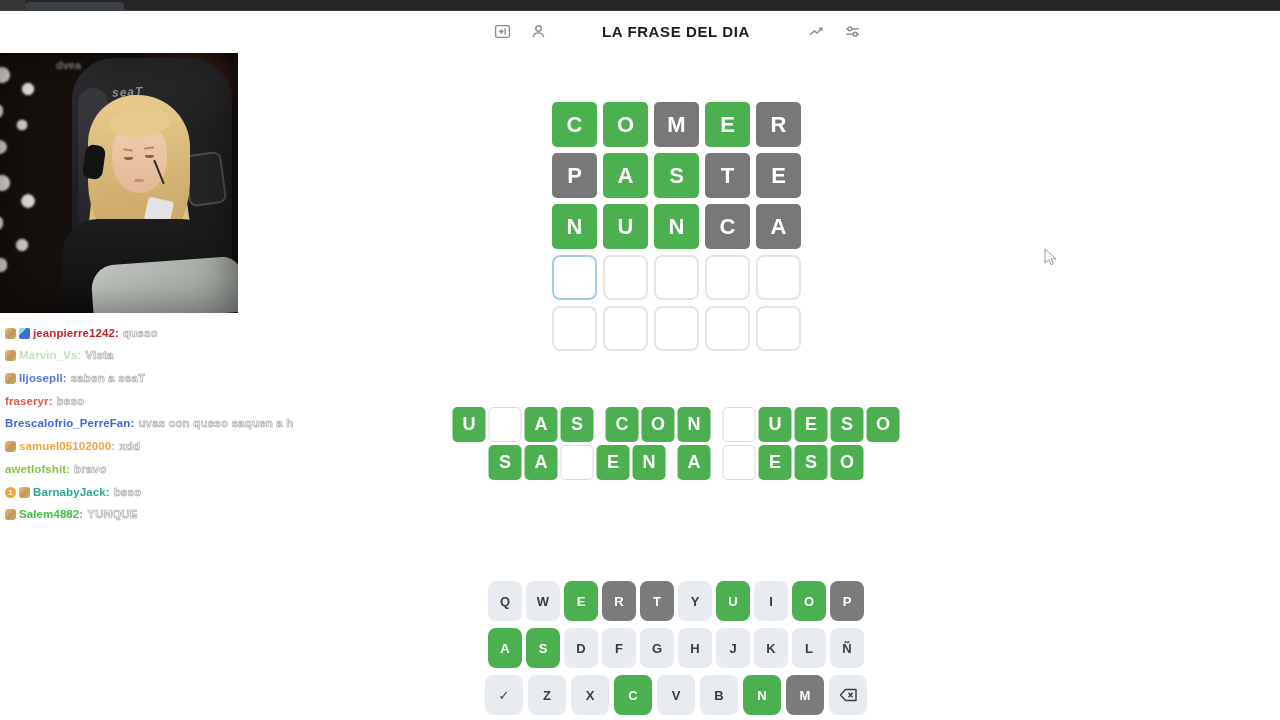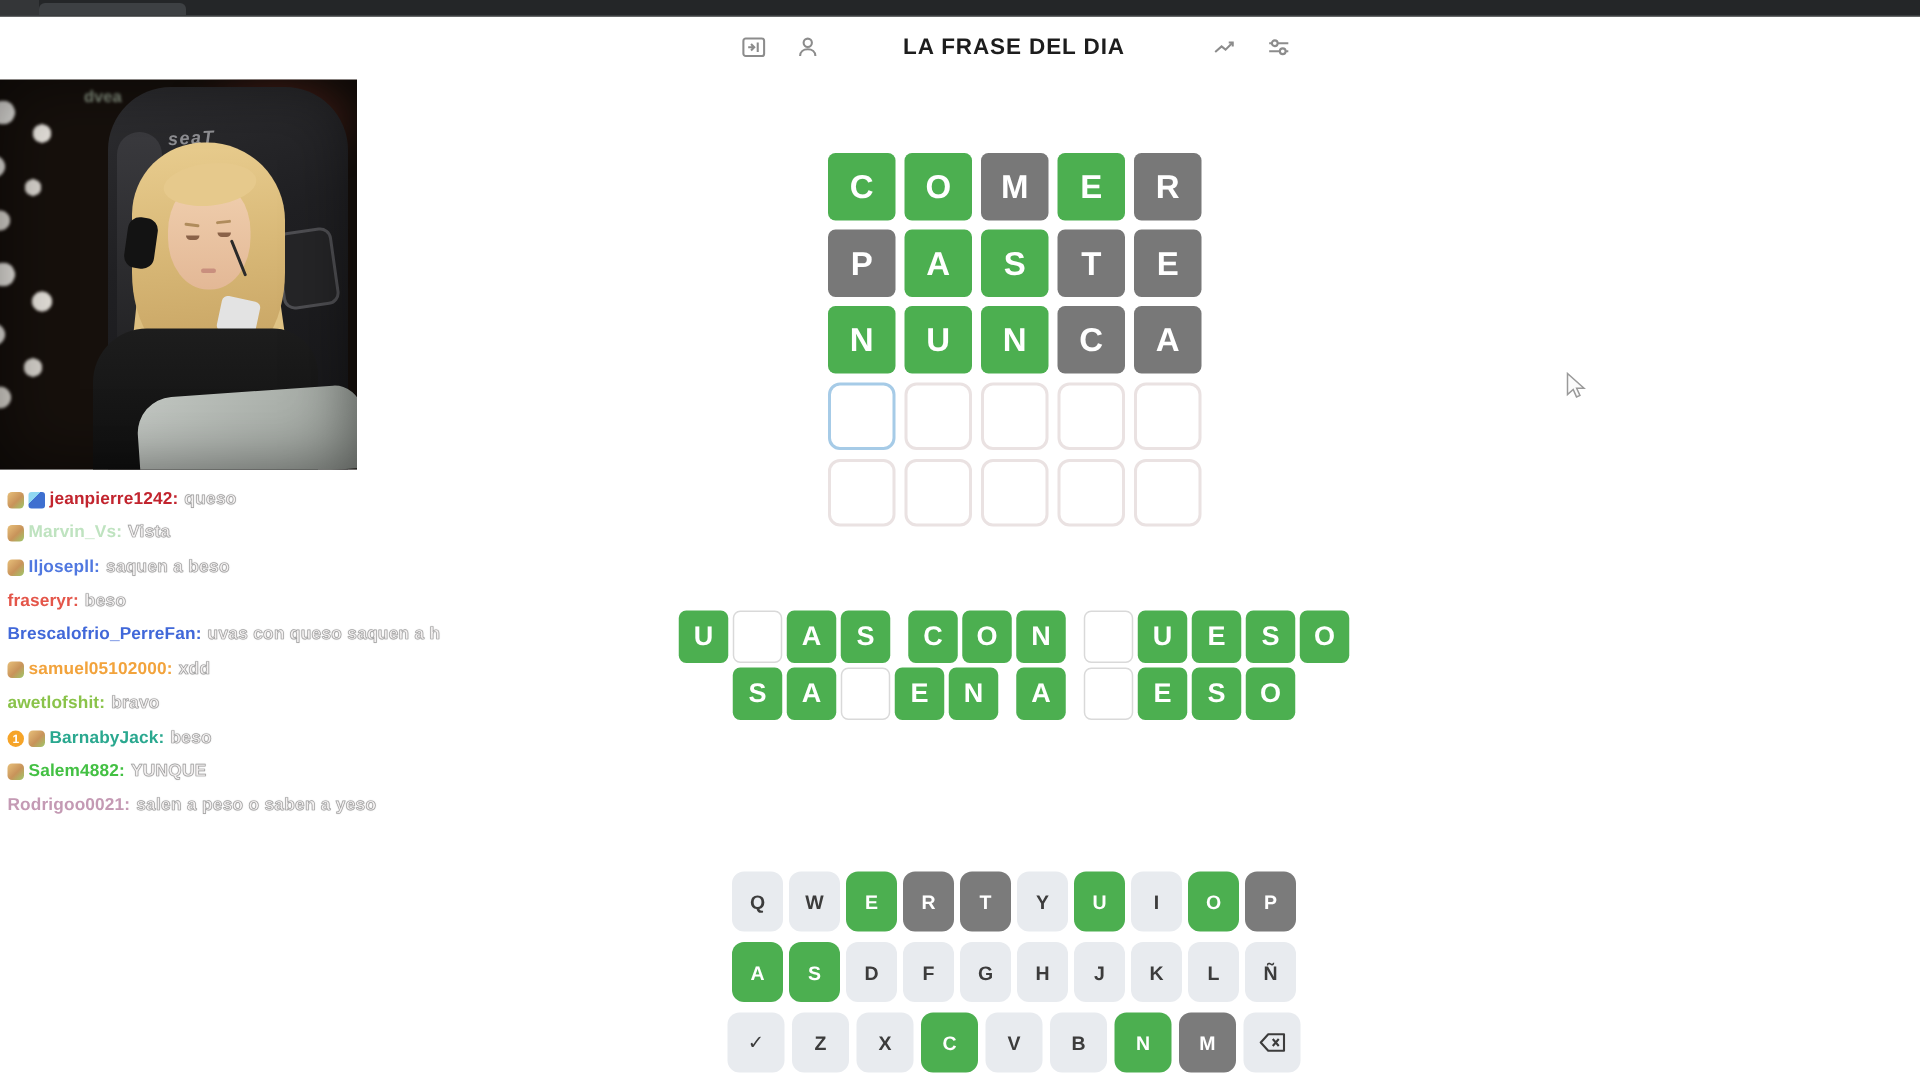--- a/index.html
+++ b/index.html
@@ -185,21 +185,21 @@
         <span class="chat-text">queso</span>
       </div>
       <div class="chat-line">
         <span class="badge b-tan"></span>
         <span class="chat-user" style="color: rgb(191, 227, 192);">Marvin_Vs:</span>
         <span class="chat-text">Vista</span>
       </div>
       <div class="chat-line">
         <span class="badge b-tan"></span>
         <span class="chat-user" style="color: rgb(80, 120, 224);">Iljosepll:</span>
-        <span class="chat-text">saquen a beso</span>
+        <span class="chat-text">saben a seaT</span>
       </div>
       <div class="chat-line">
         <span class="chat-user" style="color: rgb(228, 86, 74);">fraseryr:</span>
         <span class="chat-text">beso</span>
       </div>
       <div class="chat-line">
         <span class="chat-user" style="color: rgb(65, 104, 217);">Brescalofrio_PerreFan:</span>
         <span class="chat-text">uvas con queso saquen a h</span>
       </div>
       <div class="chat-line">
@@ -214,24 +214,20 @@
       <div class="chat-line">
         <span class="badge b-coin1">1</span>
         <span class="badge b-tan"></span>
         <span class="chat-user" style="color: rgb(42, 168, 143);">BarnabyJack:</span>
         <span class="chat-text">beso</span>
       </div>
       <div class="chat-line">
         <span class="badge b-tan"></span>
         <span class="chat-user" style="color: rgb(67, 192, 67);">Salem4882:</span>
         <span class="chat-text">YUNQUE</span>
-      </div>
-      <div class="chat-line">
-        <span class="chat-user" style="color: rgb(196, 154, 180);">Rodrigoo0021:</span>
-        <span class="chat-text">salen a peso o saben a yeso</span>
       </div>
     </div>
 
   <div id="board">
       <div class="tile green">C</div>
       <div class="tile green">O</div>
       <div class="tile gray">M</div>
       <div class="tile green">E</div>
       <div class="tile gray">R</div>
       <div class="tile gray">P</div>

